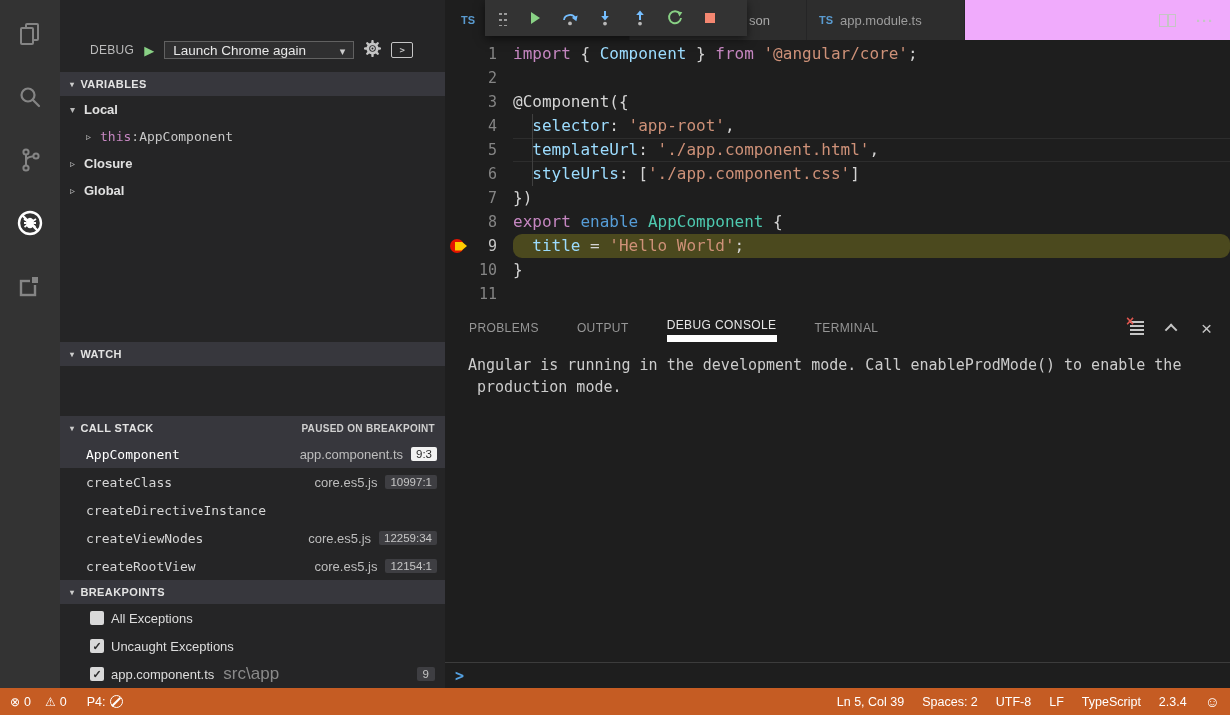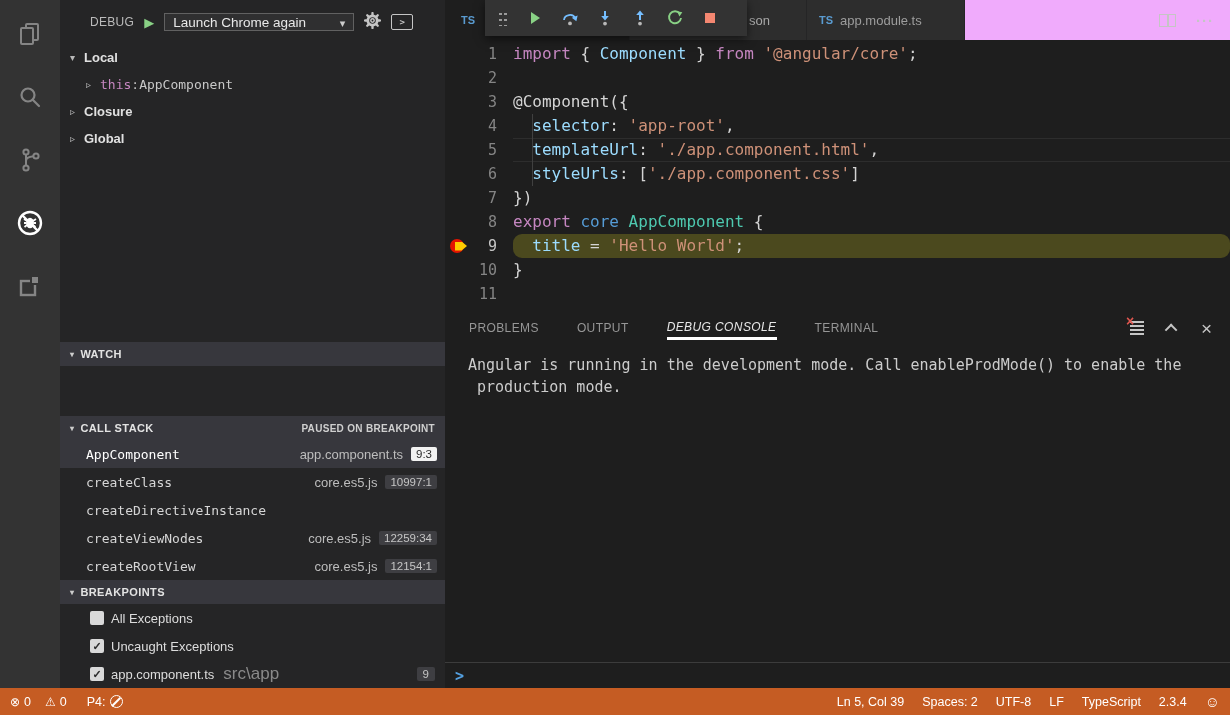--- a/index.html
+++ b/index.html
@@ -12,21 +12,21 @@
   #activity-bar { width:60px; background:#333333; display:flex; flex-direction:column;
     align-items:center; padding-top:9px; gap:13px; flex-shrink:0; }
   .act-item { width:44px; height:50px; display:flex; align-items:center; justify-content:center; cursor:pointer; }
   .act-item svg { stroke:#858585; fill:none; stroke-width:2; }
   .act-item.active svg { stroke:#ffffff; }
   .act-item.active .fillpart { fill:#ffffff; }
 
   
   #sidebar { width:385px; background:#252526; display:flex; flex-direction:column;
     flex-shrink:0; color:#cccccc; overflow:hidden; }
-  #debug-header { height:44px; display:flex; align-items:center; padding:0 12px 0 30px; gap:10px; }
+  #debug-header { height:44px; display:flex; align-items:center; padding:0 12px 0 30px; gap:10px;margin-top:28px; }
   #debug-title { font-size:12px; color:#bbbbbb; letter-spacing:.3px; }
   #start-debug { color:#89d185; font-size:13px; cursor:pointer; line-height:1; }
   #config-dropdown { flex:0 0 190px; height:18px; border:1px solid #616161; background:#2f2f30;
     display:flex; align-items:center; padding:0 8px; gap:8px; font-size:13.5px; color:#e8e8e8; cursor:pointer; }
   #config-dropdown .dd-label { flex:1; white-space:nowrap; overflow:hidden; }
   .dd-caret::before { content:"▾"; font-size:11px; color:#cccccc; }
   #gear-btn svg { stroke:#c5c5c5; fill:none; }
   #open-console-btn { width:22px; height:16px; border:1px solid #c5c5c5; border-radius:2px;
     font-family:"DejaVu Sans Mono", monospace; font-size:9px; font-weight:bold; color:#c5c5c5;
     display:flex; align-items:center; justify-content:center; cursor:pointer; }
@@ -114,21 +114,21 @@
   .tk-kw2 { color:#569cd6; }
   .tk-var { color:#9cdcfe; }
   .tk-str { color:#ce9178; }
   .tk-cls { color:#4ec9b0; }
   .tk-pln { color:#d4d4d4; }
 
   
   #panel { flex:1; background:#1e1e1e; display:flex; flex-direction:column; min-height:0; }
   #panel-tabs { height:36px; display:flex; align-items:center; padding-left:24px; gap:38px; flex-shrink:0; }
   .panel-tab { font-size:12px; letter-spacing:.4px; color:#969696; cursor:pointer; padding:3px 0; }
-  .panel-tab.active { color:#e7e7e7; border-bottom:3px solid #ffffff;font-style:italic; }
+  .panel-tab.active { color:#e7e7e7; border-bottom:7px solid #ffffff; }
   #panel-actions { margin-left:auto; display:flex; align-items:center; gap:24px; padding-right:18px; }
   #clear-console-btn { width:14px; height:14px; position:relative; cursor:pointer;
     background:repeating-linear-gradient(#c5c5c5 0 2px, transparent 2px 4px); }
   #clear-console-btn::after { content:"×"; position:absolute; left:-4px; top:-8px; color:#e0564f;
     font-size:14px; font-weight:bold; }
   #maximize-panel-btn { width:9px; height:9px; border-left:2px solid #c5c5c5; border-top:2px solid #c5c5c5;
     transform:rotate(45deg) translateY(2px); cursor:pointer; }
   #close-panel-btn { color:#c5c5c5; font-size:19px; line-height:1; cursor:pointer; }
   #close-panel-btn::before { content:"×"; }
   #console-output { flex:1; padding:8px 0 0 23px; font-family:"DejaVu Sans Mono", monospace;
@@ -212,20 +212,24 @@
                 <line x1="3.05" y1="3.05" x2="4.82" y2="4.82"></line>
               <line x1="8" y1="1" x2="8" y2="3.5"></line>
                 <line x1="12.95" y1="3.05" x2="11.18" y2="4.82"></line>
             </g>
             <circle cx="8" cy="8" r="1.6" stroke-width="1.4"></circle>
           </svg>
         </span>
         <span id="open-console-btn"></span>
       </div>
 
+      <div class="section-header">
+        <span class="twistie-h"></span>
+        <span>VARIABLES</span>
+      </div>
       <div class="tree-rows" id="variables-rows">
           <div class="tree-row" style="padding-left: 10px;">
             <span class="twistie">▾</span>
             <span class="scope-label">Local</span>
           </div>
           <div class="tree-row" style="padding-left: 26px;">
             <span class="twistie">▹</span>
             <span class="mono varname">this</span>
             <span class="mono varsep">: </span>
             <span class="mono varvalue">AppComponent</span>
@@ -410,21 +414,21 @@
               <span class="bp-glyph"></span>
               <span class="ln">7</span>
             </div>
             <div class="code-content"><span class="tk-pln">})</span></div>
           </div>
           <div class="code-line">
             <div class="gutter">
               <span class="bp-glyph"></span>
               <span class="ln">8</span>
             </div>
-            <div class="code-content"><span class="tk-kw">export</span><span class="tk-pln"> </span><span class="tk-kw2">core</span><span class="tk-pln"> </span><span class="tk-cls">AppComponent</span><span class="tk-pln"> {</span></div>
+            <div class="code-content"><span class="tk-kw">export</span><span class="tk-pln"> </span><span class="tk-kw2">enable</span><span class="tk-pln"> </span><span class="tk-cls">AppComponent</span><span class="tk-pln"> {</span></div>
           </div>
           <div class="code-line hl">
             <div class="gutter">
               <span class="bp-glyph active"></span>
               <span class="ln">9</span>
             </div>
             <div class="code-content"><span class="tk-pln">  </span><span class="tk-var">title</span><span class="tk-pln"> = </span><span class="tk-str">'Hello World'</span><span class="tk-pln">;</span></div>
           </div>
           <div class="code-line">
             <div class="gutter">

